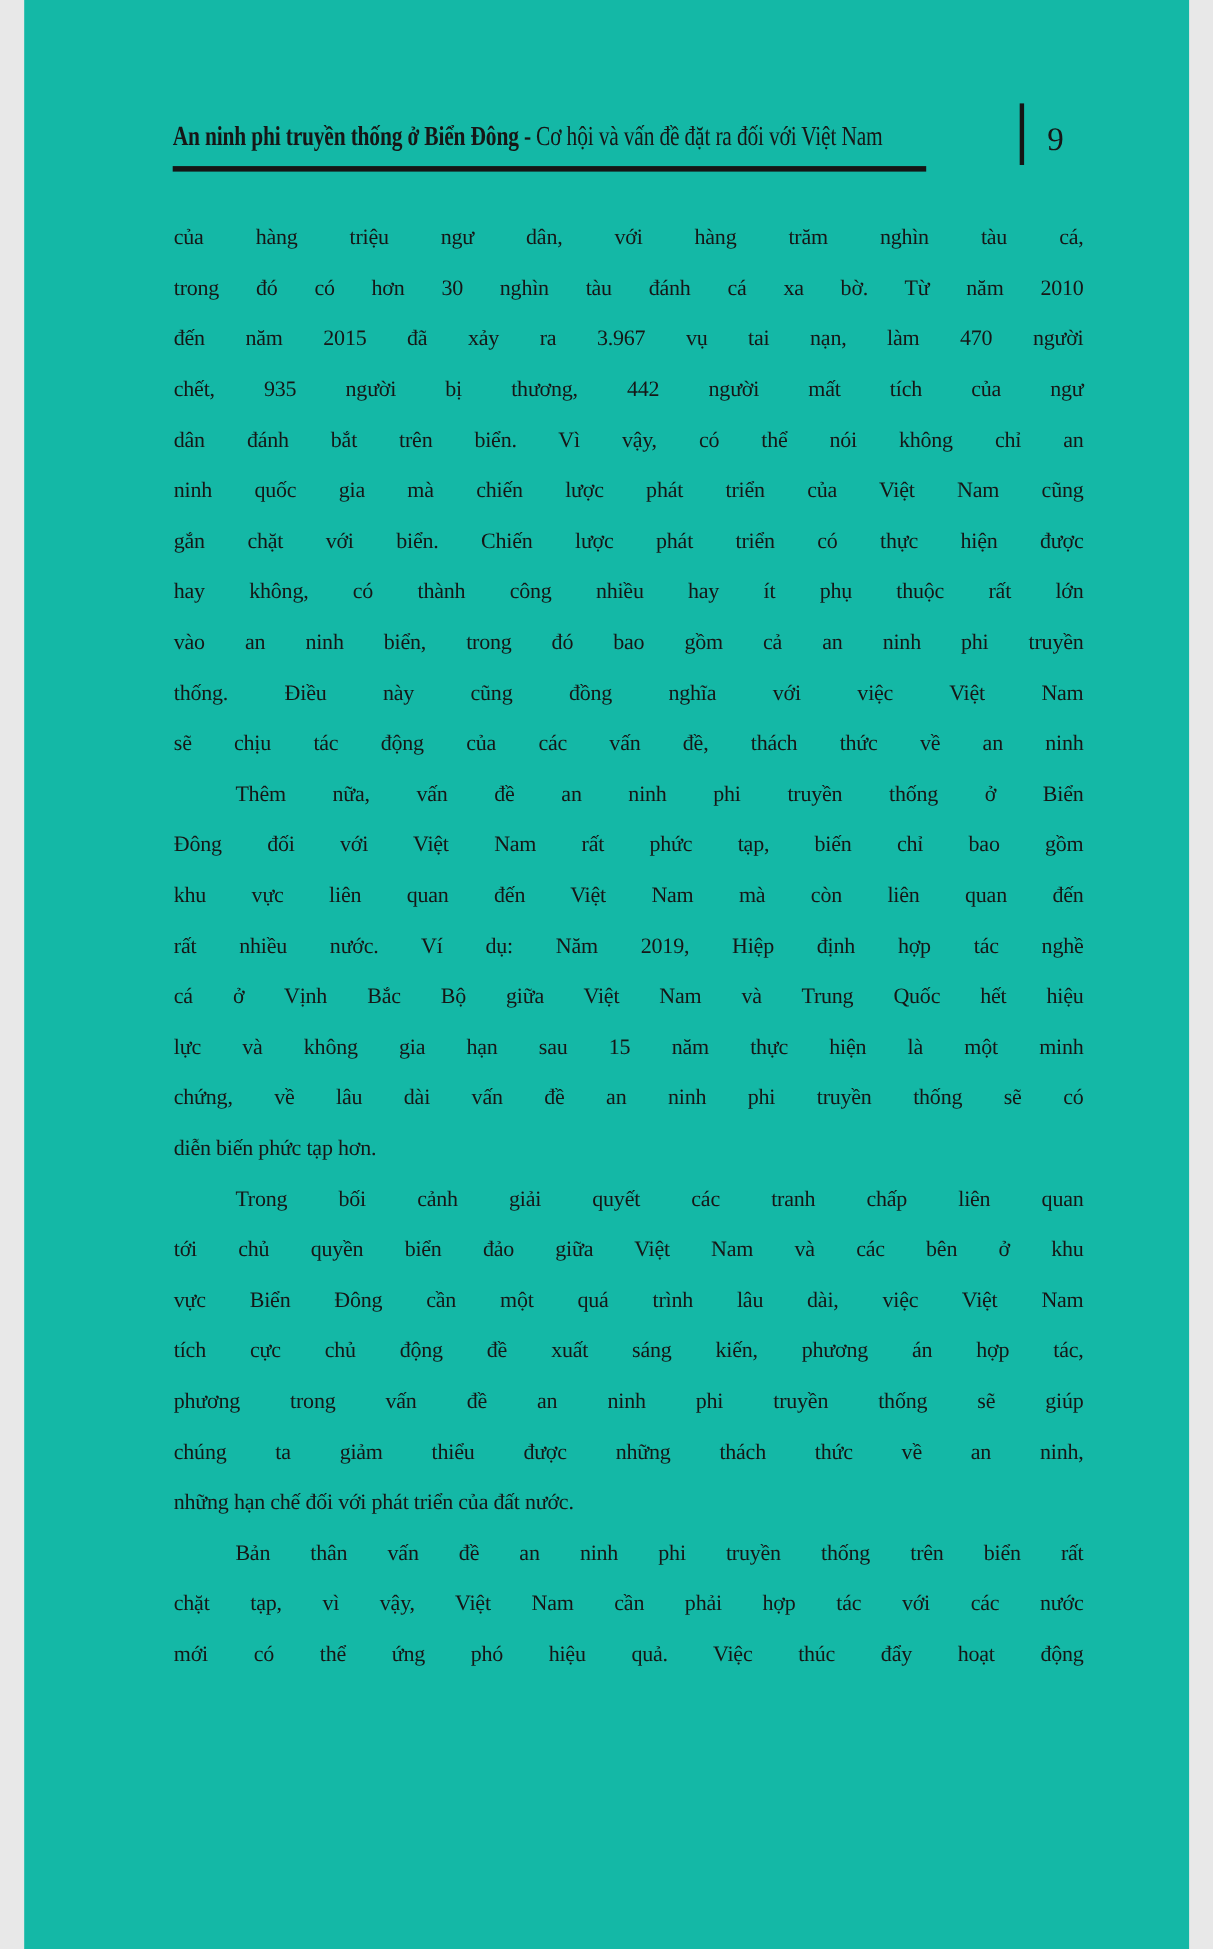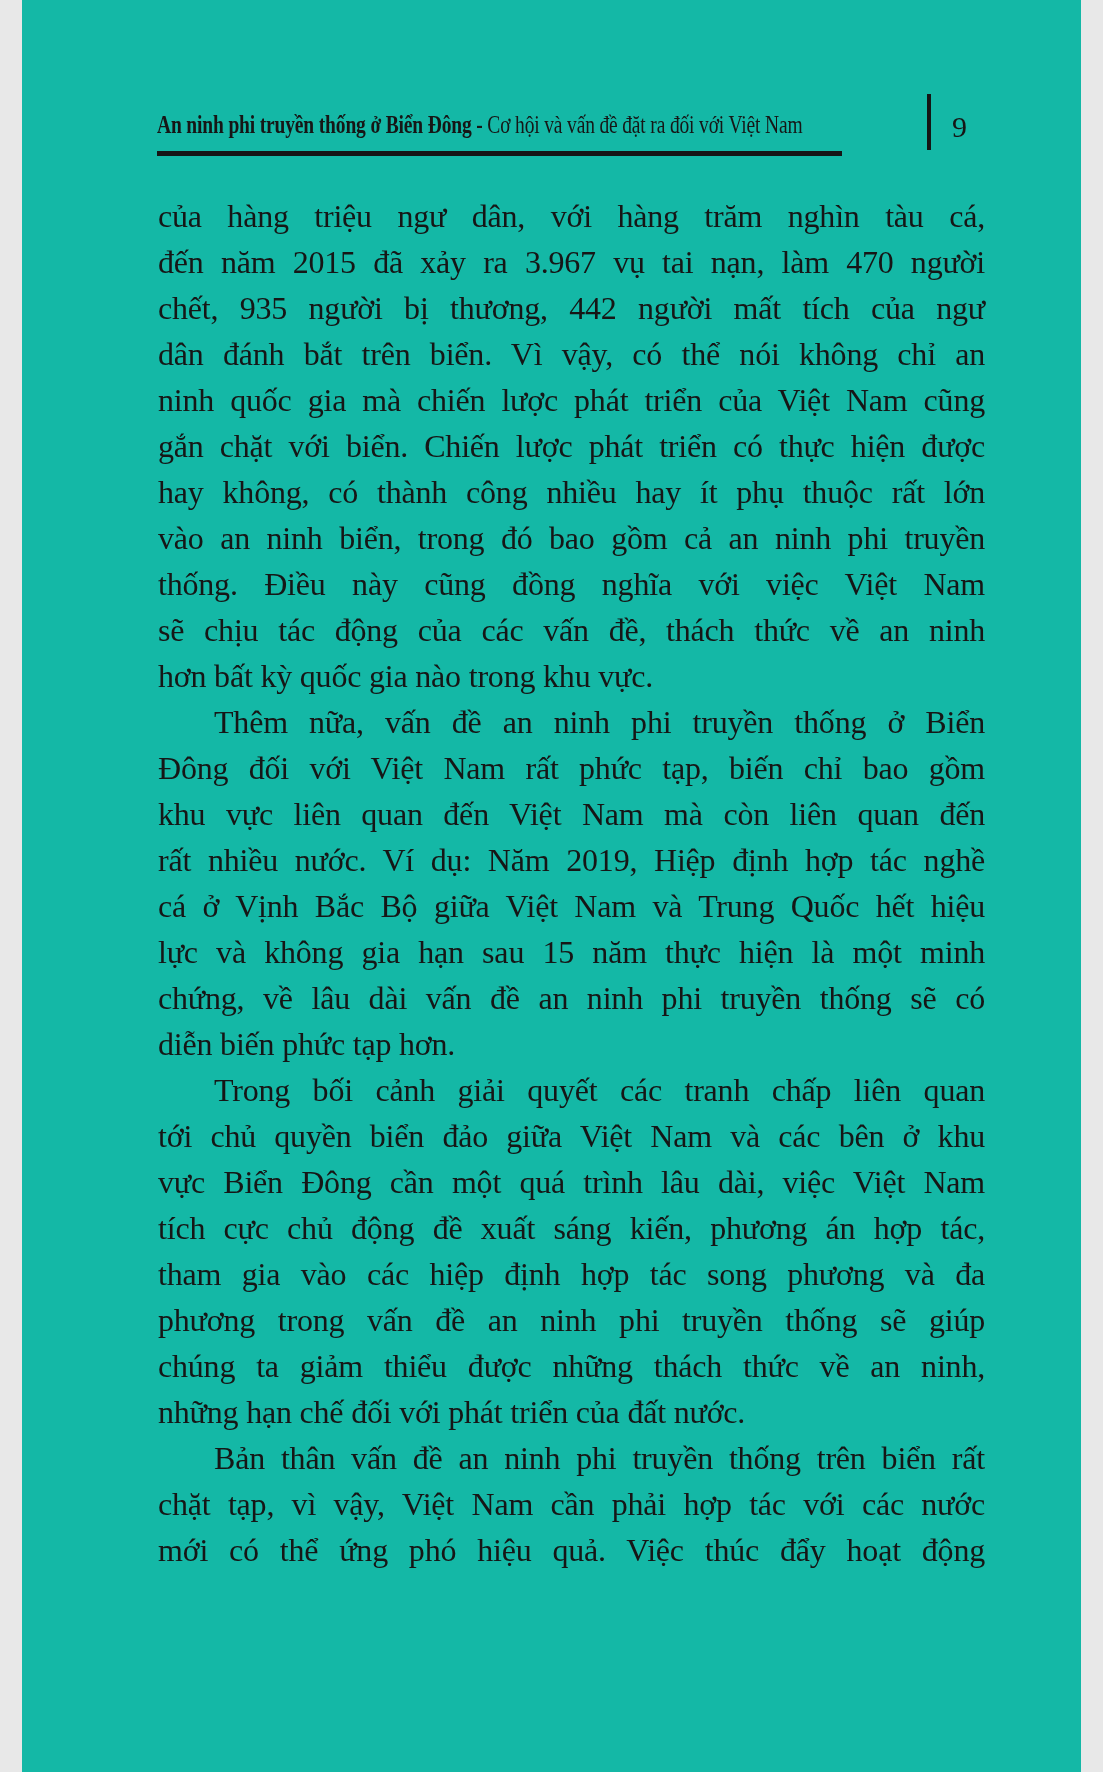--- a/index.html
+++ b/index.html
@@ -61,21 +61,21 @@
   
   .page-body {
     position: absolute;
     left: 136px;
     top: 193px;
     width: 827px;
   }
   .text-line {
     height: 46px;
     line-height: 46px;
-    font-size: 32px;
+    font-size: 20px;
     text-align: justify;
     text-align-last: justify;
     white-space: normal;
     letter-spacing: -0.2px;
   }
   .text-line.para-end {
     text-align-last: left;
   }
   .text-line.indent {
     text-indent: 56px;
@@ -91,43 +91,42 @@
   </div>
 
   <div class="header-divider"></div>
 
   <div class="page-number">9</div>
 
   <div class="header-rule"></div>
 
   <main class="page-body" id="page-body">
       <div class="text-line">của hàng triệu ngư dân, với hàng trăm nghìn tàu cá,</div>
+      <div class="text-line">trong đó có hơn 30 nghìn tàu đánh cá xa bờ. Từ năm 2010</div>
       <div class="text-line">đến năm 2015 đã xảy ra 3.967 vụ tai nạn, làm 470 người</div>
       <div class="text-line">chết, 935 người bị thương, 442 người mất tích của ngư</div>
       <div class="text-line">dân đánh bắt trên biển. Vì vậy, có thể nói không chỉ an</div>
       <div class="text-line">ninh quốc gia mà chiến lược phát triển của Việt Nam cũng</div>
       <div class="text-line">gắn chặt với biển. Chiến lược phát triển có thực hiện được</div>
       <div class="text-line">hay không, có thành công nhiều hay ít phụ thuộc rất lớn</div>
       <div class="text-line">vào an ninh biển, trong đó bao gồm cả an ninh phi truyền</div>
       <div class="text-line">thống. Điều này cũng đồng nghĩa với việc Việt Nam</div>
       <div class="text-line">sẽ chịu tác động của các vấn đề, thách thức về an ninh</div>
-      <div class="text-line para-end">hơn bất kỳ quốc gia nào trong khu vực.</div>
       <div class="text-line indent">Thêm nữa, vấn đề an ninh phi truyền thống ở Biển</div>
       <div class="text-line">Đông đối với Việt Nam rất phức tạp, biến chỉ bao gồm</div>
       <div class="text-line">khu vực liên quan đến Việt Nam mà còn liên quan đến</div>
       <div class="text-line">rất nhiều nước. Ví dụ: Năm 2019, Hiệp định hợp tác nghề</div>
       <div class="text-line">cá ở Vịnh Bắc Bộ giữa Việt Nam và Trung Quốc hết hiệu</div>
       <div class="text-line">lực và không gia hạn sau 15 năm thực hiện là một minh</div>
       <div class="text-line">chứng, về lâu dài vấn đề an ninh phi truyền thống sẽ có</div>
       <div class="text-line para-end">diễn biến phức tạp hơn.</div>
       <div class="text-line indent">Trong bối cảnh giải quyết các tranh chấp liên quan</div>
       <div class="text-line">tới chủ quyền biển đảo giữa Việt Nam và các bên ở khu</div>
       <div class="text-line">vực Biển Đông cần một quá trình lâu dài, việc Việt Nam</div>
       <div class="text-line">tích cực chủ động đề xuất sáng kiến, phương án hợp tác,</div>
-      <div class="text-line">tham gia vào các hiệp định hợp tác song phương và đa</div>
       <div class="text-line">phương trong vấn đề an ninh phi truyền thống sẽ giúp</div>
       <div class="text-line">chúng ta giảm thiểu được những thách thức về an ninh,</div>
       <div class="text-line para-end">những hạn chế đối với phát triển của đất nước.</div>
       <div class="text-line indent">Bản thân vấn đề an ninh phi truyền thống trên biển rất</div>
       <div class="text-line">chặt tạp, vì vậy, Việt Nam cần phải hợp tác với các nước</div>
       <div class="text-line">mới có thể ứng phó hiệu quả. Việc thúc đẩy hoạt động</div>
     </main>
 
 </div>
 

